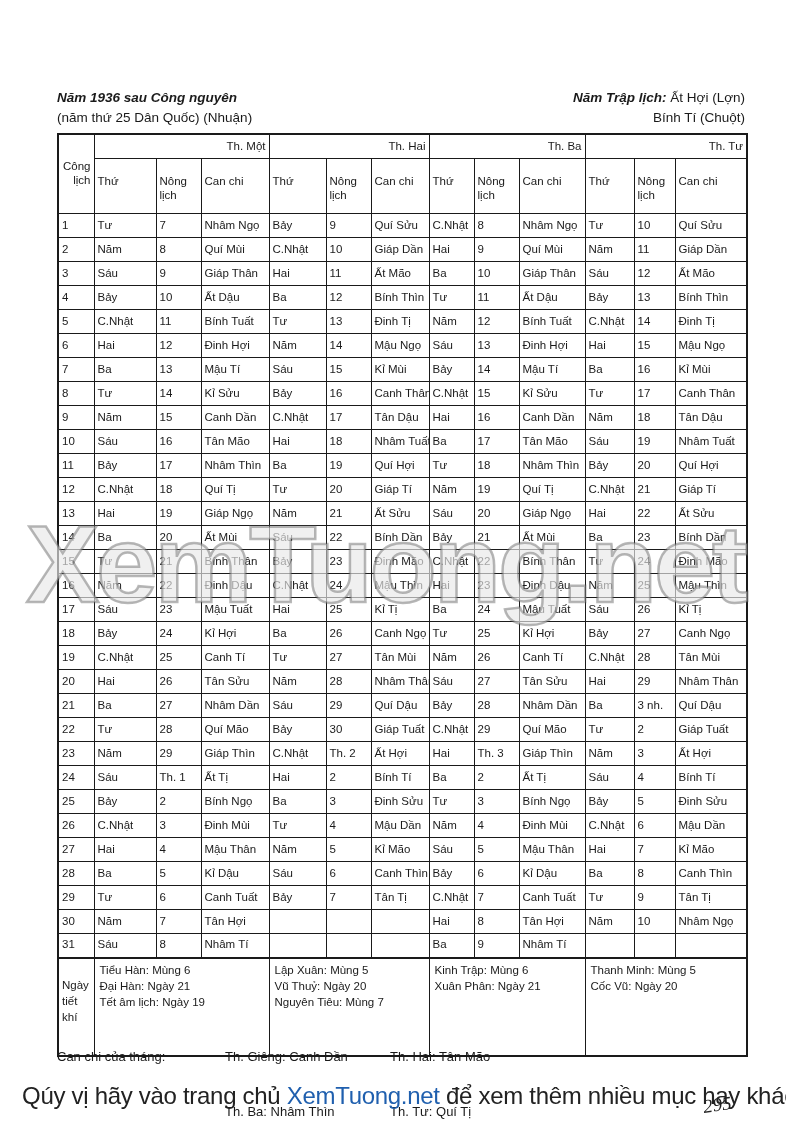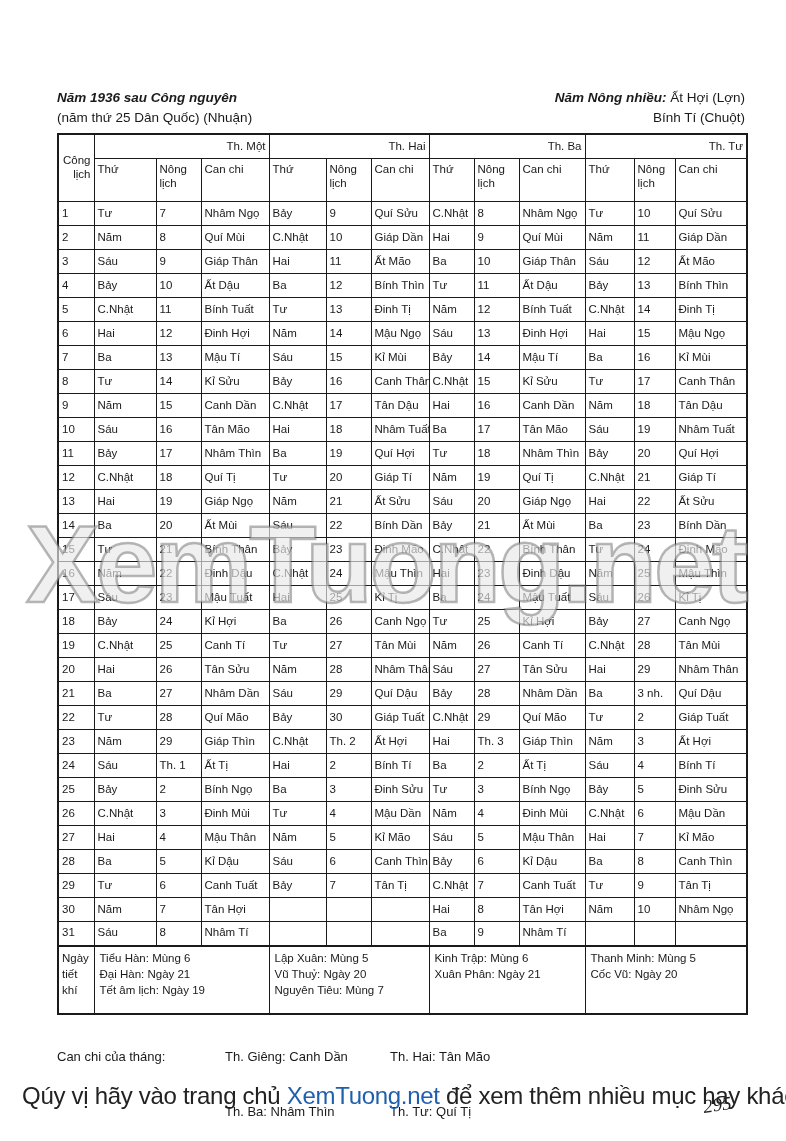--- a/index.html
+++ b/index.html
@@ -23,29 +23,29 @@
     position:absolute; left:57px; top:133px; width:688px;
     border-collapse:collapse; table-layout:fixed;
     font-size:11.5px; line-height:1.2;
     border:2px solid #1a1a1a;
   }
   .cal th, .cal td {
     border:1px solid #1a1a1a; padding:0 3px;
     white-space:nowrap; overflow:hidden; text-align:left; font-weight:normal;
   }
   .cal thead tr.months th { height:23px; text-align:right; white-space:normal; }
-  .cal thead tr.subs th { height:38px; vertical-align:top; white-space:normal; padding-top:4px; }
+  .cal thead tr.subs th { height:38px; vertical-align:top; white-space:normal; padding-top:16px; }
   .cal th.corner { white-space:normal; vertical-align:middle; }
   .cal tbody tr { height:24px; }
   .cal tbody td { vertical-align:middle; }
   .cal tr.tietkhi td {
     white-space:normal; vertical-align:top; height:60px;
     padding:3px 6px 3px 5px; line-height:1.4; border-top:2px solid #1a1a1a;
   }
-  .cal tr.tietkhi td.tk-label { padding:3px 3px; }
+  .cal tr.tietkhi td.tk-label { padding:18px 3px; }
 
   
   .watermark {
     position:absolute; left:26px; top:500px; width:740px;
     font-size:110px; font-weight:bold; letter-spacing:-3px; white-space:nowrap;
     color:rgba(255,255,255,0.55);
     -webkit-text-stroke:2.5px rgba(100,100,100,0.45);
     text-shadow:0 0 1px rgba(120,120,120,0.25);
     pointer-events:none; z-index:5;
   }
@@ -72,21 +72,21 @@
 
 <div class="page">
 
   <div class="top-header">
     <div class="th-left">
       <div class="bi">Năm 1936 sau Công nguyên</div>
       <div>(năm thứ 25 Dân Quốc) (Nhuận)</div>
     </div>
     <div class="th-right">
       <div>
-        <span class="bi">Năm Nông nhiều:</span>
+        <span class="bi">Năm Trập lịch:</span>
         <span>Ất Hợi (Lợn)</span>
       </div>
       <div>Bính Tí (Chuột)</div>
     </div>
   </div>
 
   <table class="cal">
     <colgroup>
       <col style="width:36px">
       <col style="width:62px">

